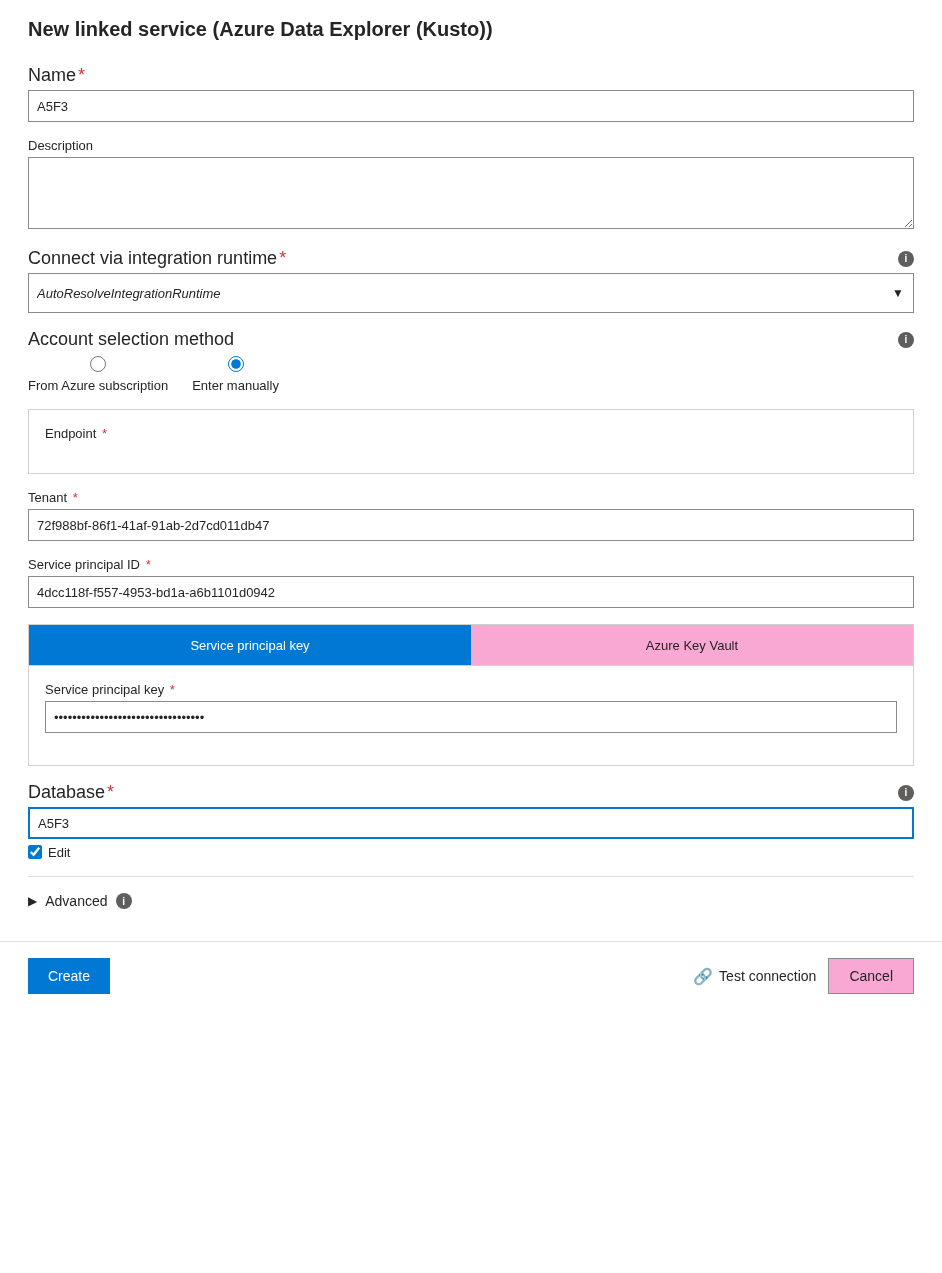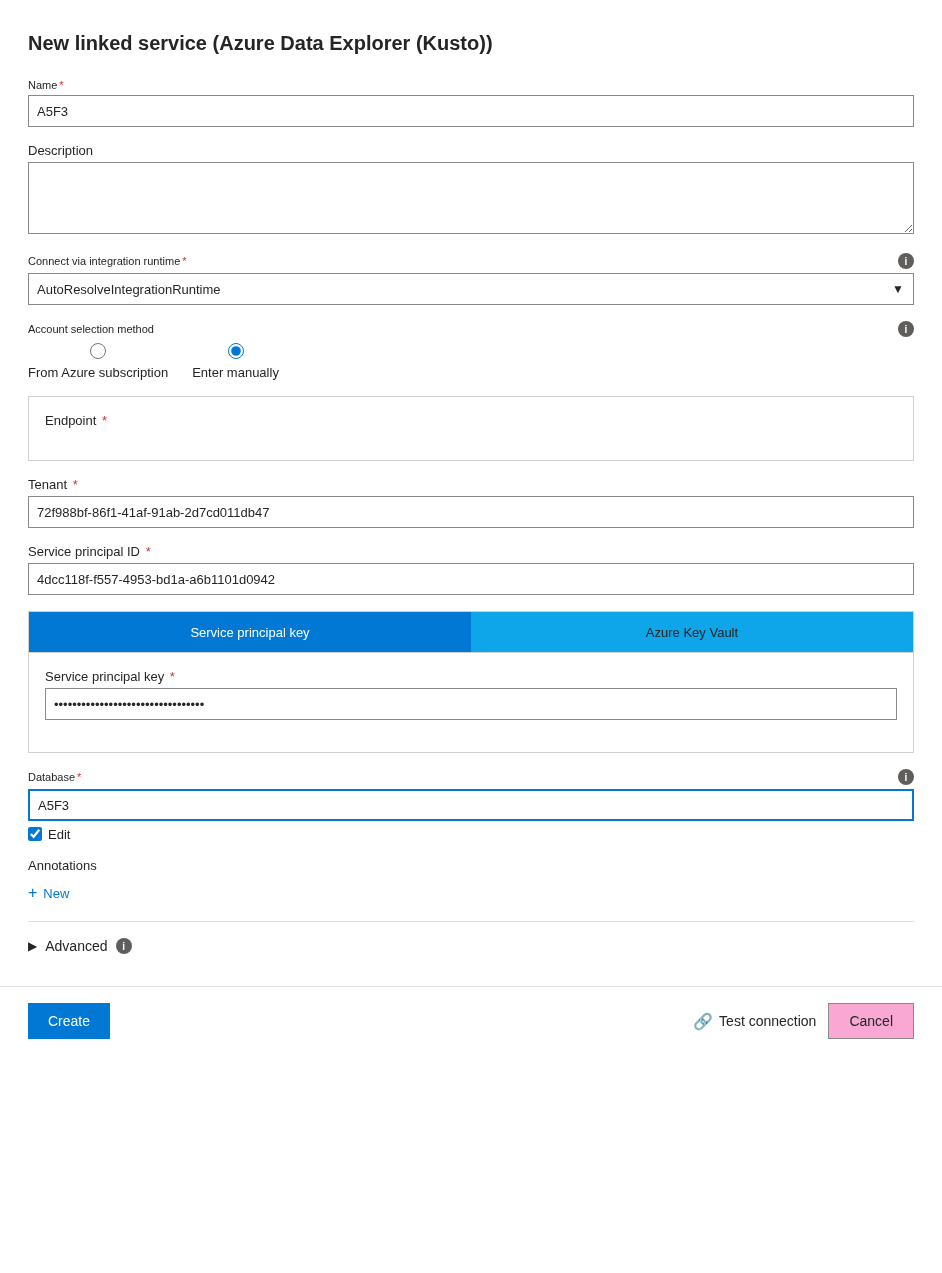--- a/index.html
+++ b/index.html
@@ -5,21 +5,21 @@
     * { box-sizing: border-box; margin: 0; padding: 0; }
     body {
       font-family: 'Segoe UI', Arial, sans-serif;
       font-size: 14px;
       color: #252525;
       background: #fff;
       width: 942px;
       min-height: 1273px;
     }
     .page-container {
-      padding: 32px 28px 0 28px;
+      padding: 18px 28px 0 28px;
       max-width: 942px;
     }
     .page-title {
       font-size: 20px;
       font-weight: 600;
       color: #252525;
       margin-bottom: 24px;
     }
     .form-group {
       margin-bottom: 16px;
@@ -52,49 +52,50 @@
       color: #252525;
       resize: vertical;
       outline: none;
     }
     .form-select-wrapper {
       position: relative;
       width: 100%;
     }
     .form-select {
       width: 100%;
-      height: 32px;
+      height: 40px;
       border: 1px solid #8a8a8a;
       padding: 4px 32px 4px 8px;
       font-size: 13px;
       color: #252525;
       background: #fff;
       appearance: none;
       -webkit-appearance: none;
       outline: none;
       cursor: pointer;
+      font-style: italic;
     }
     .select-arrow {
       position: absolute;
       right: 10px;
       top: 50%;
       transform: translateY(-50%);
       pointer-events: none;
       font-size: 12px;
       color: #252525;
     }
     .label-with-info {
       display: flex;
       align-items: center;
       justify-content: space-between;
       margin-bottom: 4px;
     }
     .label-left {
       display: flex;
-      font-size: 11px;
+      font-size: 18px;
       color: #252525;
     }
     .info-icon {
       display: inline-flex;
       align-items: center;
       justify-content: center;
       width: 16px;
       height: 16px;
       border-radius: 50%;
       background: #605e5c;
@@ -140,21 +141,21 @@
       border: none;
       font-size: 13px;
       cursor: pointer;
       font-weight: 500;
     }
     .tab-btn.active {
       background: #0078d4;
       color: #fff;
     }
     .tab-btn.inactive {
-      background: #0ea5e9;
+      background: #f9a8d4;
       color: #252525;
     }
     .tab-content {
       border: 1px solid #d2d0ce;
       border-top: none;
       padding: 16px;
       margin-bottom: 16px;
     }
     .password-input {
       width: 100%;
@@ -382,27 +383,20 @@
       </span>
       <span class="info-icon">i</span>
     </div>
     <input class="database-input" type="text" value="A5F3" style="">
     <div class="edit-checkbox-row">
       <input type="checkbox" checked="" style="">
       <span>Edit</span>
     </div>
   </div>
 
-  <div class="annotations-section">
-    <div class="annotations-title">Annotations</div>
-    <button class="new-btn">
-      <span class="plus-icon">+</span>
-      <span>New</span>
-    </button>
-  </div>
 
   <hr class="divider">
 
   <div class="advanced-row">
     <span class="chevron-right">▶</span>
     <span>Advanced</span>
     <span class="info-icon">i</span>
   </div>
 
   <div class="footer">

